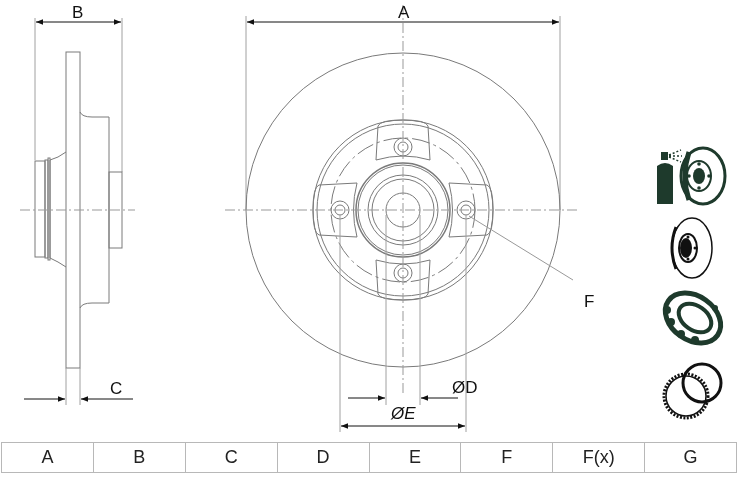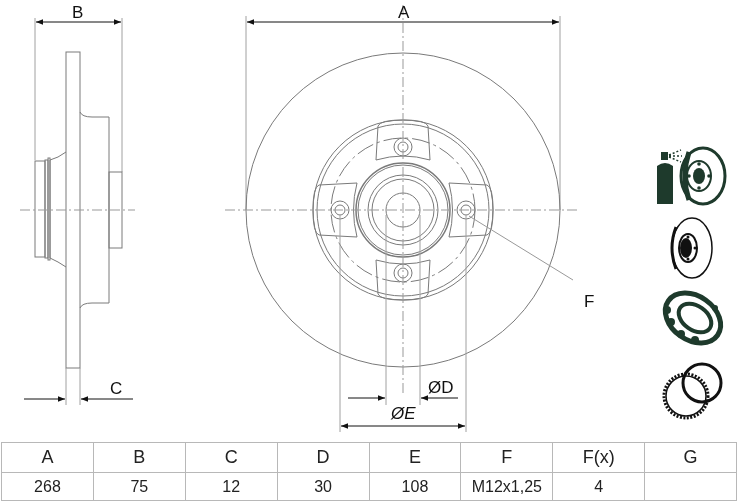--- a/index.html
+++ b/index.html
@@ -89,21 +89,21 @@
     <line x1="386" y1="215" x2="386" y2="405" stroke="#a0a0a0"></line>
     <line x1="420" y1="215" x2="420" y2="405" stroke="#a0a0a0"></line>
     <line x1="348" y1="398" x2="385" y2="398" stroke="#111" marker-end="url(#arr)"></line>
     <line x1="458" y1="398" x2="421" y2="398" stroke="#111" marker-end="url(#arr)"></line>
   </g>
 </svg>
 
 <span class="lbl" style="left:72px;top:4px;">B</span>
 <span class="lbl" style="left:398px;top:4px;">A</span>
 <span class="lbl" style="left:110px;top:380px;">C</span>
-<span class="lbl" style="left:428px;top:379px;">ØD</span>
+<span class="lbl" style="left:452px;top:379px;">ØD</span>
 <span class="lbl" style="left:391px;top:405px;font-style:italic;">ØE</span>
 <span class="lbl" style="left:584px;top:293px;">F</span>
 
 <svg class="icon-box" style="left:655px;top:142px;" width="72" height="66" viewBox="0 0 72 66">
   <rect x="2" y="24" width="16" height="38" fill="#1e3a2c"></rect>
   <path d="M2,24 Q10,18 18,24" fill="#1e3a2c"></path>
   <rect x="6" y="10" width="7" height="8" fill="#1e3a2c"></rect>
   <path d="M14,13 L26,8 M14,14 L27,14 M14,15 L26,20" stroke="#1e3a2c" stroke-width="1.5" stroke-dasharray="2,2"></path>
   <ellipse cx="48" cy="34" rx="22" ry="28" fill="none" stroke="#1e3a2c" stroke-width="3"></ellipse>
   <path d="M34,10 Q26,34 34,58" fill="none" stroke="#1e3a2c" stroke-width="5"></path>
@@ -146,24 +146,14 @@
       <tr class="head">
     <td>A</td>
     <td>B</td>
     <td>C</td>
     <td>D</td>
     <td>E</td>
     <td>F</td>
     <td>F(x)</td>
     <td>G</td>
   </tr>
-  <tr>
-    <td>268</td>
-    <td>75</td>
-    <td>12</td>
-    <td>30</td>
-    <td>108</td>
-    <td>M12x1,25</td>
-    <td>4</td>
-    <td></td>
-  </tr>
 </tbody>
   </table>
 
 </body></html>

